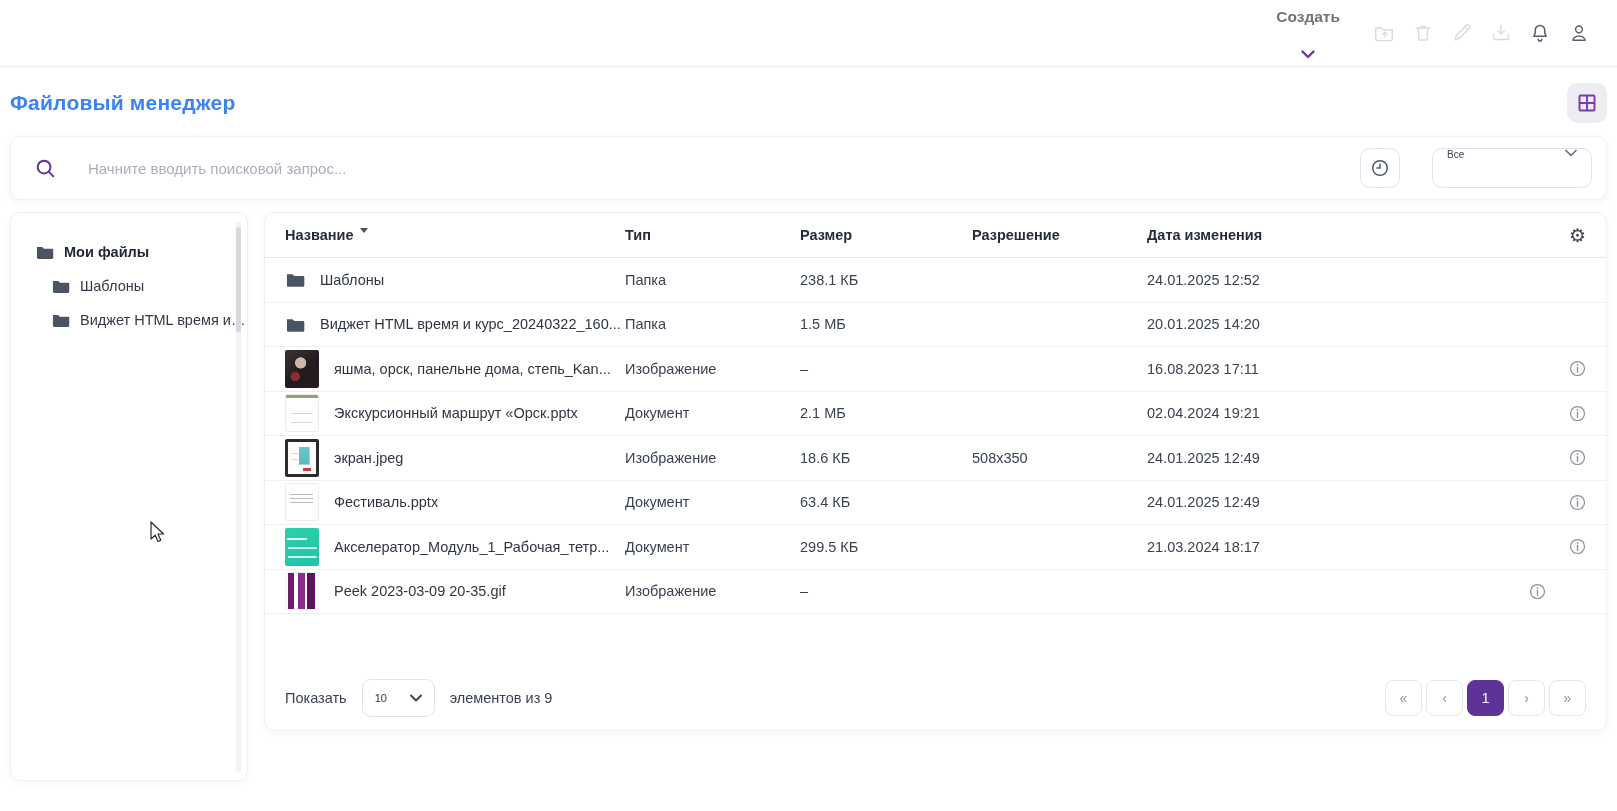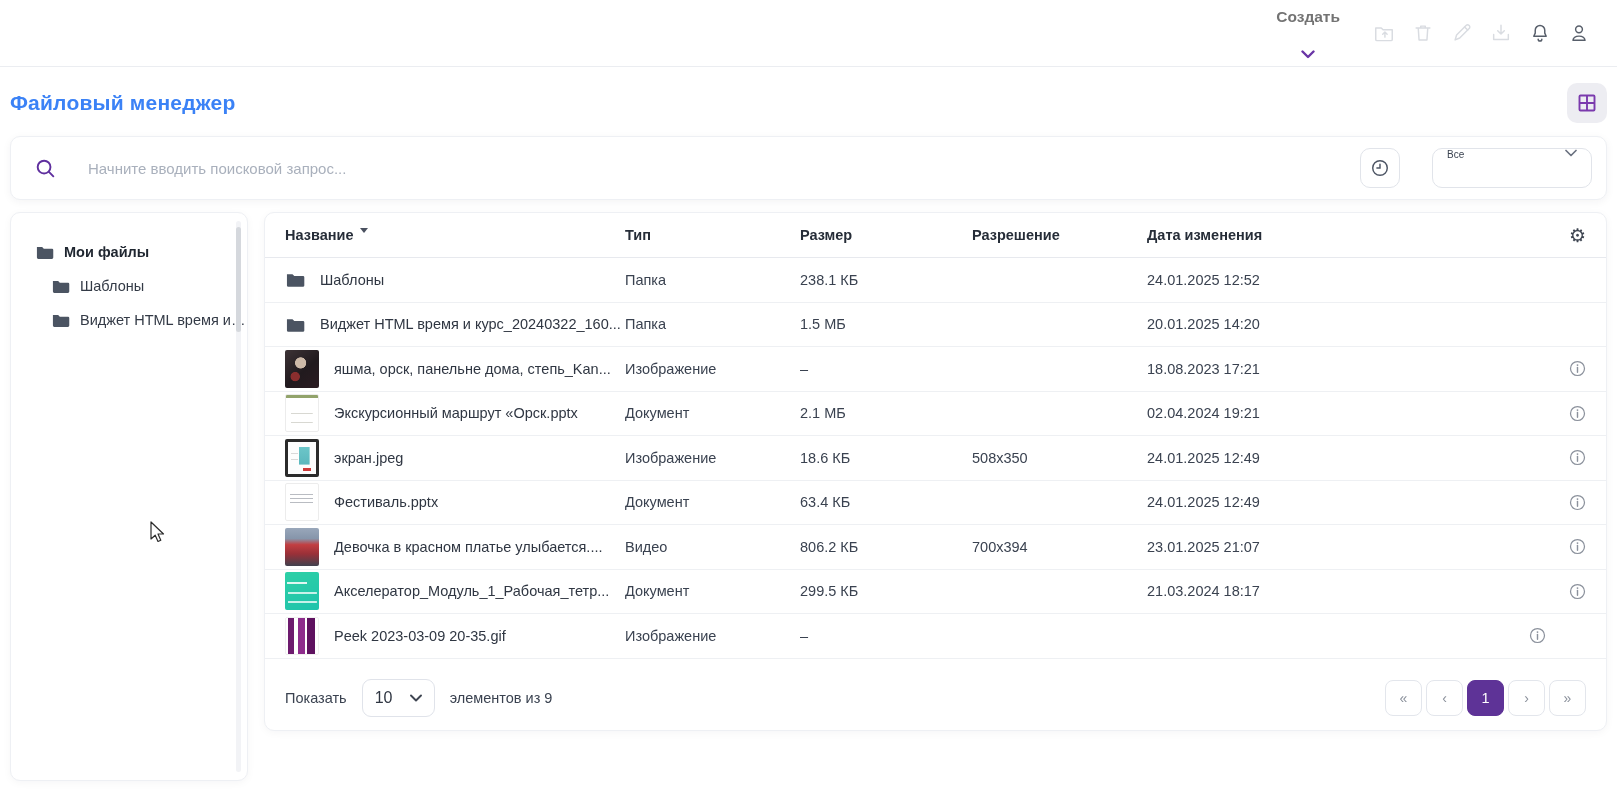--- a/index.html
+++ b/index.html
@@ -107,21 +107,21 @@
   .thumb--teal-cover { background:
       linear-gradient(to bottom, rgba(255,255,255,.85) 0 2px, rgba(0,0,0,0) 2px) no-repeat 18% 38% / 60% 12px,
       repeating-linear-gradient(to bottom, rgba(255,255,255,.75) 0 2px, rgba(0,0,0,0) 2px 9px) no-repeat 50% 85% / 85% 40%,
       linear-gradient(160deg,#2ed0a6,#1fc3ac); }
   .thumb--purple-stripes { border:1px solid #f0f0f0; background:
       linear-gradient(to right,#fff 0 6%, #6d1b6e 6% 24%, #fff 24% 36%, #8e2c8c 36% 58%, #fff 58% 66%, #5e115f 66% 90%, #fff 90% 100%); }
 
   
   .tfoot { margin-top:auto; height:64px; display:flex; align-items:center; padding:0 20px; gap:15px; font-size:14.5px; color:#3a4250;justify-content:flex-end; }
   .pp-select { width:73px; height:38px; border:1px solid #e0e3ea; border-radius:9px; background:#fff;
-    display:flex; align-items:center; justify-content:space-between; padding:0 12px; cursor:pointer; font-size:16px; color:#2f3642; }
+    display:flex; align-items:center; justify-content:space-between; padding:0 12px; cursor:pointer; font-size:11px; color:#2f3642; }
   .pager { margin-left:auto; display:flex; gap:4px; }
   .page-btn { width:37px; height:36px; border:1px solid #e3e6ec; border-radius:8px; background:#fff;
     color:#8a909b; font-size:14px; cursor:pointer; display:flex; align-items:center; justify-content:center; font-family:inherit; }
   .page-btn.active { background:#5e3397; border-color:#5e3397; color:#fff; font-size:14.5px; }
 
   
   .mouse-cursor { position:absolute; left:147px; top:520px; pointer-events:none; z-index:50; }
 </style>
 </head>
 <body>
@@ -303,21 +303,21 @@
 
   <div class="tgrid trow">
     <div class="cell-name">
 
       <span class="img-thumb thumb--dark-photo"></span>
       <span class="nm">яшма, орск, панельне дома, степь_Kan...</span>
     </div>
     <div class="cell-type">Изображение</div>
     <div class="cell-size">–</div>
     <div class="cell-res"></div>
-    <div class="cell-date">18.08.2023 17:21</div>
+    <div class="cell-date">16.08.2023 17:11</div>
     <button class="info-btn">
       <svg width="17" height="17" viewBox="0 0 18 18" fill="none">
         <circle cx="9" cy="9" r="7.4" stroke="#8b919c" stroke-width="1.3"></circle>
         <path d="M9 8v5" stroke="#8b919c" stroke-width="1.5" stroke-linecap="round"></path>
         <circle cx="9" cy="5.4" r="0.95" fill="#8b919c"></circle>
       </svg>
     </button>
   </div>
 
   <div class="tgrid trow">
@@ -370,38 +370,20 @@
     <div class="cell-date">24.01.2025 12:49</div>
     <button class="info-btn">
       <svg width="17" height="17" viewBox="0 0 18 18" fill="none">
         <circle cx="9" cy="9" r="7.4" stroke="#8b919c" stroke-width="1.3"></circle>
         <path d="M9 8v5" stroke="#8b919c" stroke-width="1.5" stroke-linecap="round"></path>
         <circle cx="9" cy="5.4" r="0.95" fill="#8b919c"></circle>
       </svg>
     </button>
   </div>
 
-  <div class="tgrid trow">
-    <div class="cell-name">
-
-      <span class="img-thumb thumb--photo-red"></span>
-      <span class="nm">Девочка в красном платье улыбается....</span>
-    </div>
-    <div class="cell-type">Видео</div>
-    <div class="cell-size">806.2 КБ</div>
-    <div class="cell-res">700x394</div>
-    <div class="cell-date">23.01.2025 21:07</div>
-    <button class="info-btn">
-      <svg width="17" height="17" viewBox="0 0 18 18" fill="none">
-        <circle cx="9" cy="9" r="7.4" stroke="#8b919c" stroke-width="1.3"></circle>
-        <path d="M9 8v5" stroke="#8b919c" stroke-width="1.5" stroke-linecap="round"></path>
-        <circle cx="9" cy="5.4" r="0.95" fill="#8b919c"></circle>
-      </svg>
-    </button>
-  </div>
 
   <div class="tgrid trow">
     <div class="cell-name">
 
       <span class="img-thumb thumb--teal-cover"></span>
       <span class="nm">Акселератор_Модуль_1_Рабочая_тетр...</span>
     </div>
     <div class="cell-type">Документ</div>
     <div class="cell-size">299.5 КБ</div>
     <div class="cell-res"></div>

